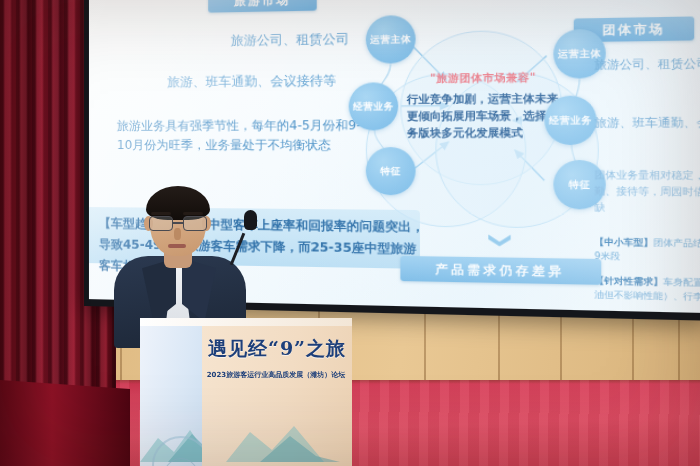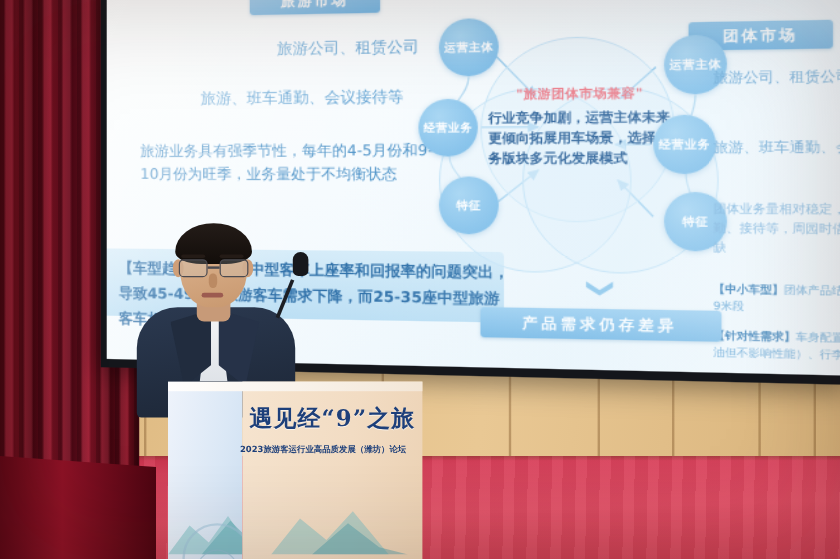--- a/index.html
+++ b/index.html
@@ -229,21 +229,21 @@
     opacity:.55;
   }
   .podium-title{
     position:absolute; left:64px; top:18px; width:146px;
     text-align:center; color:#1d3f7a; font-size:19px; font-weight:bold;
     font-family:"DejaVu Serif","Liberation Serif",serif;
     letter-spacing:1px; text-shadow:0 1px 0 rgba(255,255,255,.6);
   }
   .podium-sub{
     position:absolute; left:60px; top:52px; width:152px;
-    color:#1d3f7a; font-size:7px; line-height:11px;
+    text-align:center; color:#1d3f7a; font-size:7px; line-height:11px;
     font-weight:bold;
   }
   .podium-shadow{
     position:absolute; left:140px; top:452px; width:216px; height:14px;
     background:radial-gradient(ellipse at center,rgba(80,10,20,.35),rgba(80,10,20,0) 70%);
   }
   .vignette{
     position:absolute; inset:0; pointer-events:none;
     box-shadow:inset 0 0 90px rgba(40,20,10,.22);
   }

